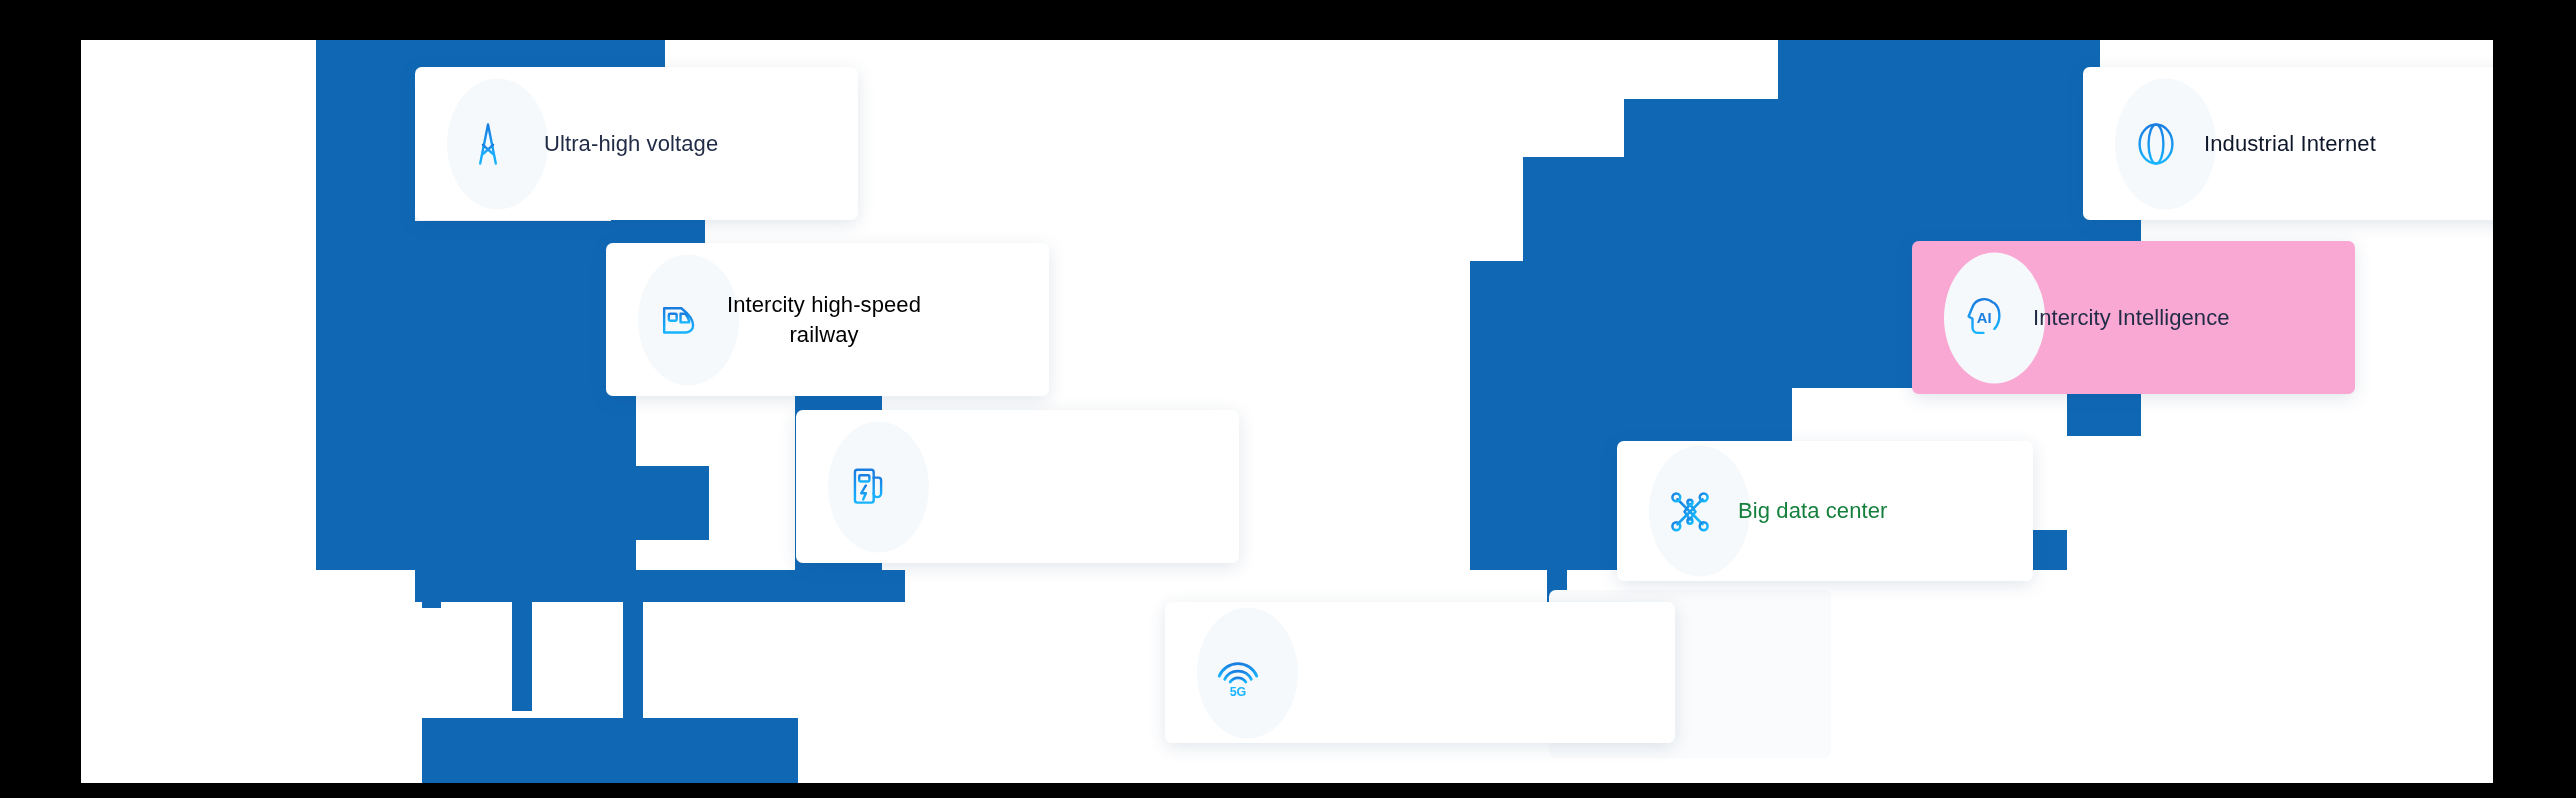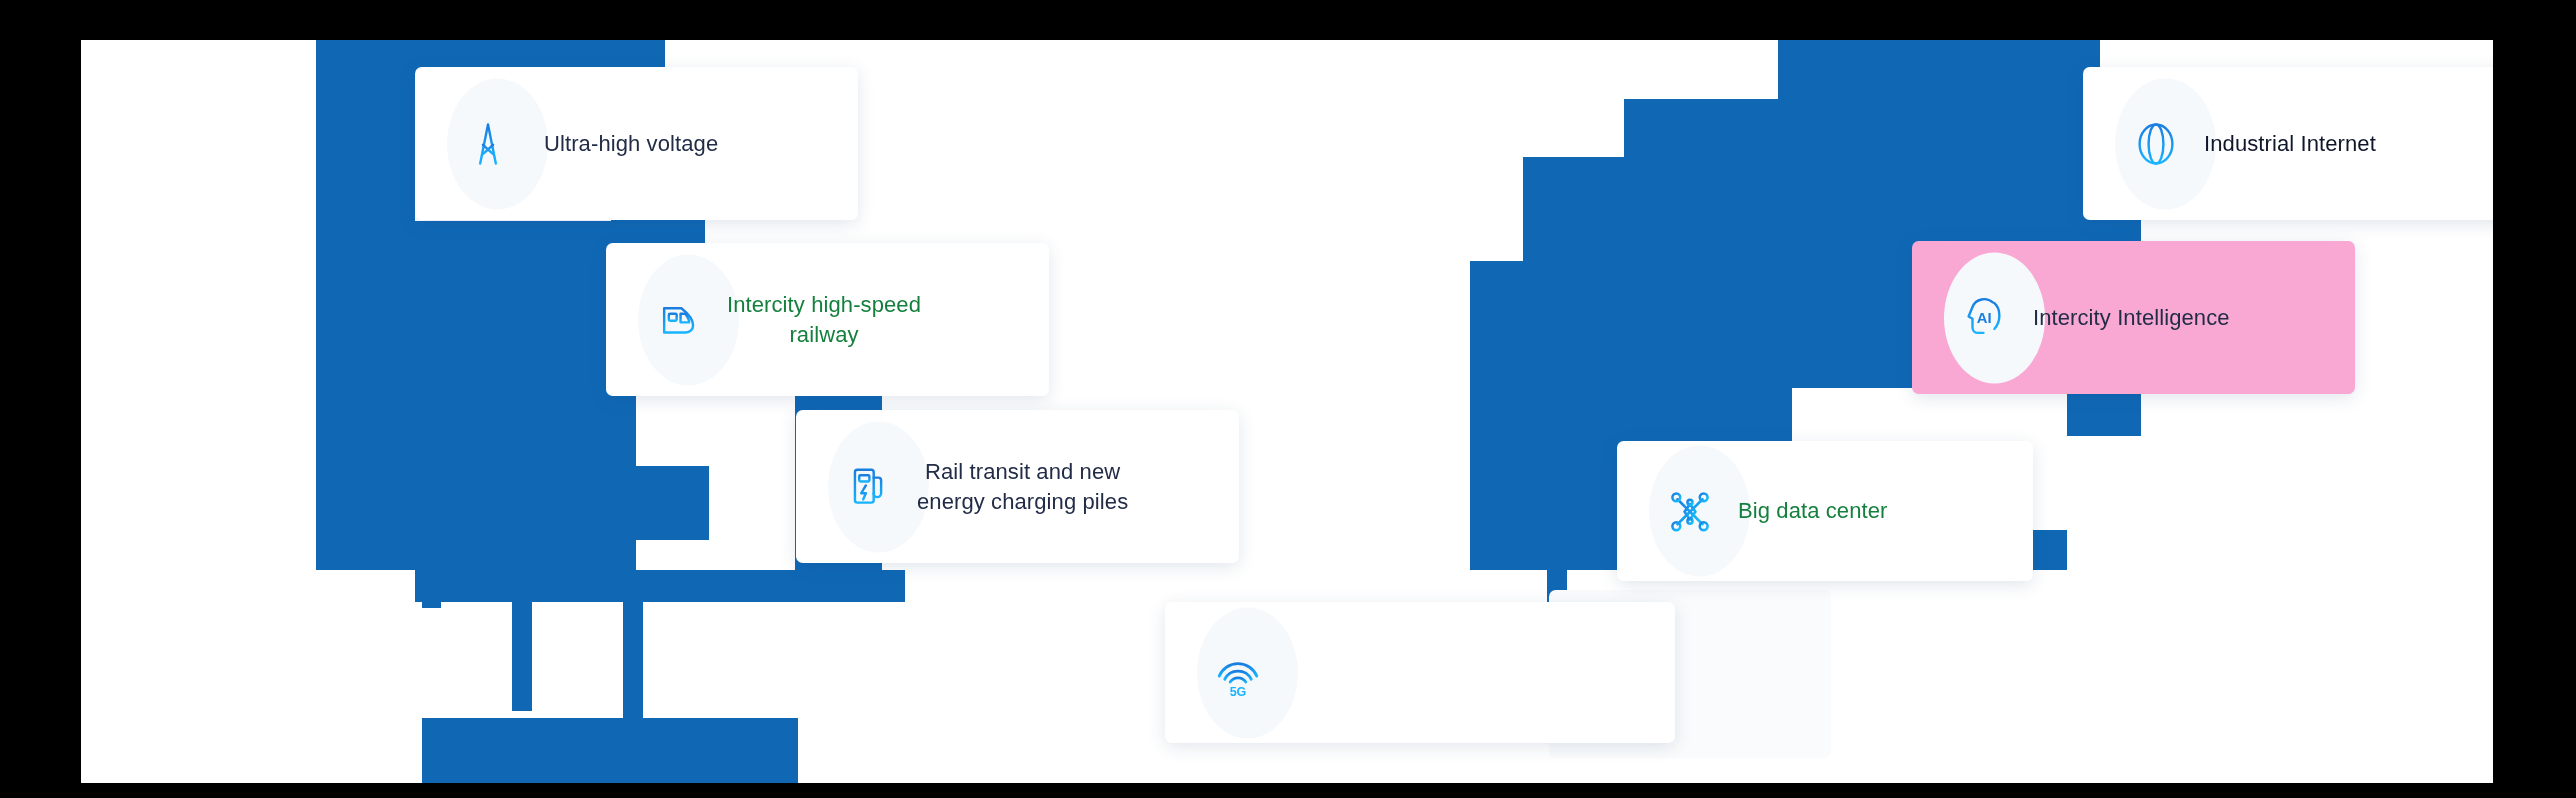--- a/index.html
+++ b/index.html
@@ -97,21 +97,21 @@
               </linearGradient>
             </defs>
         <g stroke="url(#g2)" stroke-width="3.1">
           <path d="M13 17 H35 C44 24 50 32 50 39 C50 44 46 48 41 48 H13 Z"></path>
           <rect x="19" y="24" width="10" height="9" rx="1.6"></rect>
           <path d="M34 24 H40 C43 28 45 32 45 35 H34 Z"></path>
           <path d="M12 54 H46"></path>
         </g>
       </svg>
     </span>
-    <span class="lbl c" style="color: #15803d;">Intercity high-speed
+    <span class="lbl c" style="color: #000000;">Intercity high-speed
 railway</span>
   </div>
 
   <div class="card" style="left: 715px; top: 370px; width: 443px; height: 153px; background: rgb(255, 255, 255);">
     <span class="halo" style="background: rgb(246, 249, 252);"></span>
     <span class="ico">
       <svg viewBox="0 0 64 64" fill="none" stroke-linecap="round" stroke-linejoin="round">
         <defs>
               <linearGradient id="g3" x1="0" y1="0" x2="0" y2="1">
           <stop offset="0" stop-color="#1a7de0"></stop>
@@ -120,22 +120,20 @@
             </defs>
         <g stroke="url(#g3)" stroke-width="3.1">
           <rect x="14" y="10" width="24" height="42" rx="3"></rect>
           <rect x="19.5" y="17" width="13" height="8" rx="1.6"></rect>
           <path d="M28 30 L22 40 H28 L24.5 48"></path>
           <path d="M38 20 H44 C46 20 47.5 21.6 47.5 23.6 V40 C47.5 43 45 45 42.5 45 C40 45 38 43 38 40"></path>
           <path d="M11 56 H41"></path>
         </g>
       </svg>
     </span>
-    <span class="lbl c" style="color: rgb(34, 44, 71);">Rail transit and new
-energy charging piles</span>
   </div>
 
   <div class="card" style="left: 1084px; top: 562px; width: 510px; height: 141px; background: rgb(255, 255, 255);">
     <span class="halo" style="background: rgb(246, 249, 252);"></span>
     <span class="ico">
       <svg viewBox="0 0 64 64" fill="none" stroke-linecap="round">
         <defs>
               <linearGradient id="g4" x1="0" y1="0" x2="0" y2="1">
           <stop offset="0" stop-color="#1a7de0"></stop>
                 <stop offset="1" stop-color="#18b4ff"></stop>

